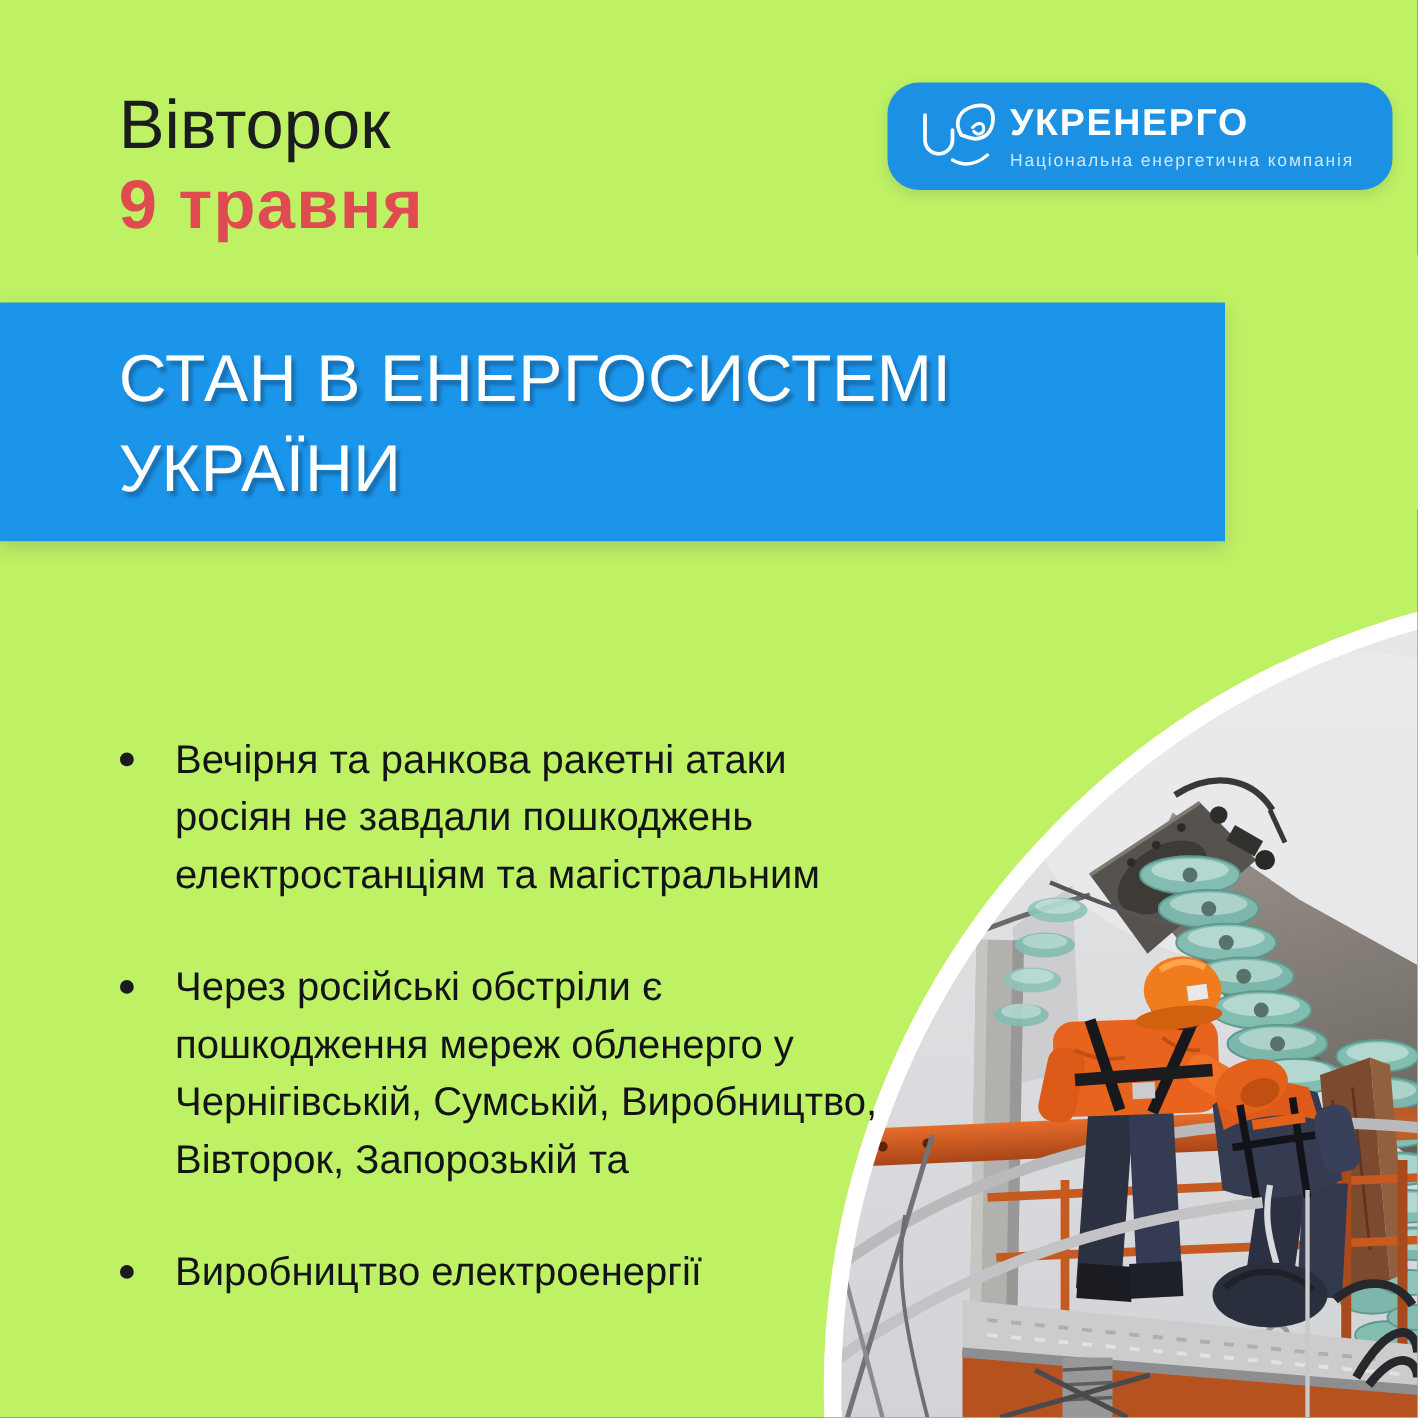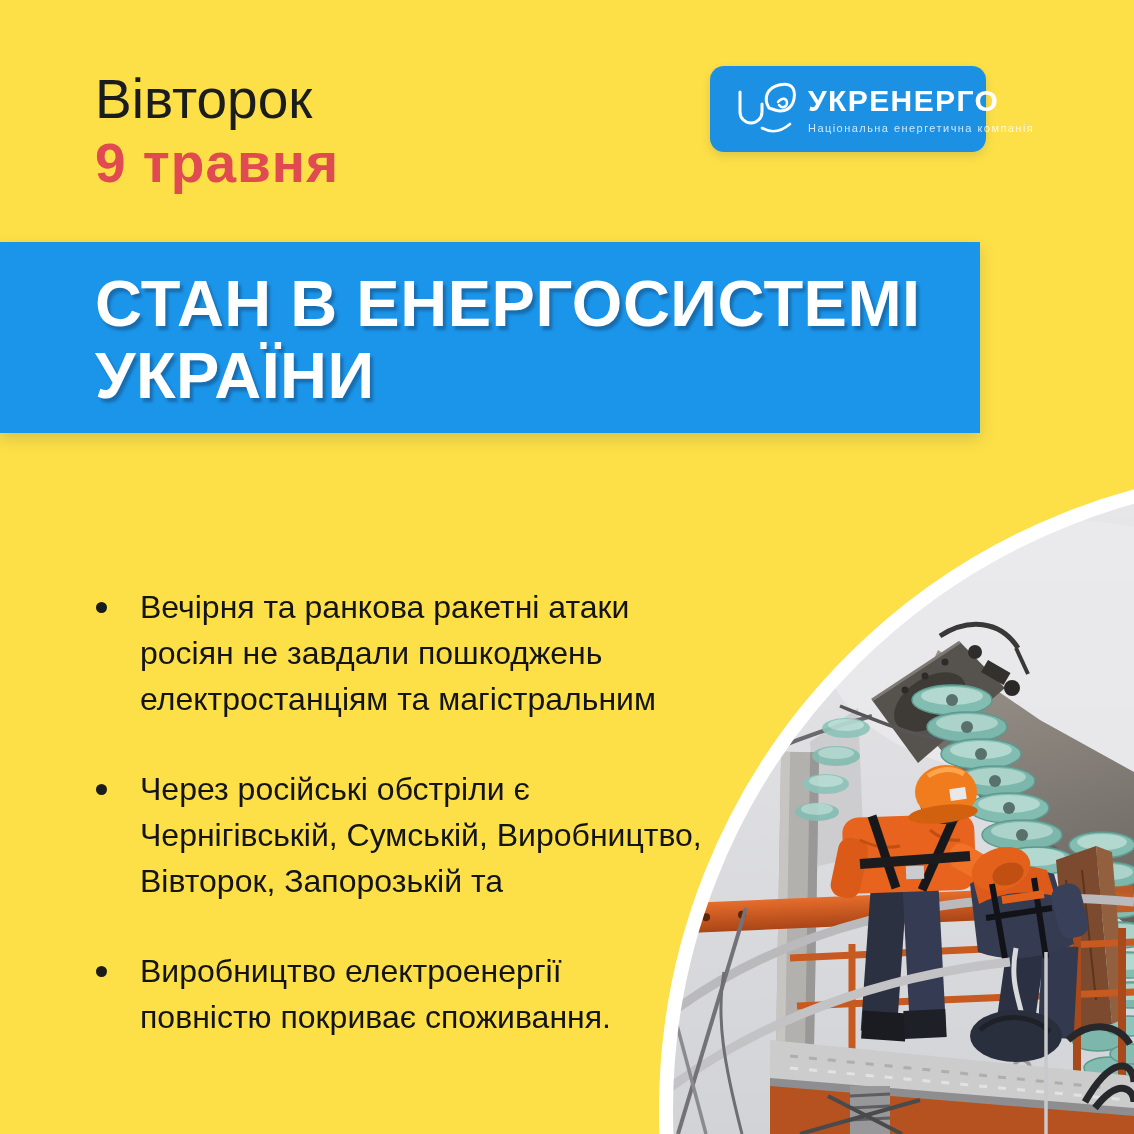--- a/index.html
+++ b/index.html
@@ -5,44 +5,44 @@
   html,body{margin:0;padding:0;background:#777;}
   .canvas{
     position:relative;width:1134px;height:1134px;overflow:hidden;
     font-family:"Liberation Sans","DejaVu Sans",sans-serif;
   }
   .photo-svg{position:absolute;left:0;top:0;width:1134px;height:1134px;pointer-events:none;}
   .date-block{position:absolute;left:95px;top:68px;}
   .weekday{font-size:55px;line-height:62px;color:#1b1c1e;}
   .date{font-size:55px;line-height:62px;font-weight:700;margin-top:2px;letter-spacing:1px;}
   .badge{
-    position:absolute;left:710px;top:66px;width:276px;height:86px;border-radius:14px;
+    position:absolute;left:710px;top:66px;width:404px;height:86px;border-radius:25px;
     display:flex;align-items:center;gap:10px;padding-left:22px;box-sizing:border-box;
     box-shadow:0 4px 10px rgba(40,60,90,.15);
   }
   .badge-icon{flex:0 0 auto;}
   .badge-name{font-size:30px;font-weight:700;color:#ffffff;letter-spacing:1.4px;}
-  .badge-tagline{font-size:11px;color:rgba(255,255,255,.78);letter-spacing:1.45px;margin-top:4px;white-space:nowrap;}
+  .badge-tagline{font-size:14px;color:rgba(255,255,255,.78);letter-spacing:1.45px;margin-top:4px;white-space:nowrap;}
   .banner{
     position:absolute;left:0;top:242px;width:980px;height:191px;box-sizing:border-box;
     padding:26px 0 0 95px;box-shadow:0 6px 14px rgba(50,60,80,.18);
   }
   .banner-title{
-    font-size:65px;line-height:72px;font-weight:700;color:#ffffff;letter-spacing:.5px;
+    font-size:53px;line-height:72px;font-weight:400;color:#ffffff;letter-spacing:.5px;
     text-shadow:3px 4px 3px rgba(20,35,60,.35);
   }
   .bullets{position:absolute;left:96px;top:540px;width:650px;margin:0;padding:0;list-style:none;}
   .bullet{display:flex;margin-bottom:16px;margin-top:44px;}
   .dot{flex:0 0 auto;width:11px;height:11px;border-radius:50%;background:#1a1b1d;margin:18px 33px 0 0;}
   .line{font-size:32px;line-height:46px;color:#131417;}
 </style>
 </head>
 <body>
 
-<div class="canvas" style="background-color: #fde047;">
+<div class="canvas" style="background-color: #bef264;">
 
   <svg class="photo-svg" viewBox="0 0 1134 1134" aria-hidden="true">
     <defs>
       <clipPath id="circ">
           <circle cx="1302" cy="1110" r="630"></circle>
         </clipPath>
       <linearGradient id="skyGrad" x1="0" y1="0" x2="0" y2="1">
         <stop offset="0" stop-color="#e8e8eb"></stop>
           <stop offset="1" stop-color="#d2d3d6"></stop>
       </linearGradient>
@@ -315,26 +315,26 @@
       <div class="lines">
         <div class="line">Вечірня та ранкова ракетні атаки</div>
         <div class="line">росіян не завдали пошкоджень</div>
         <div class="line">електростанціям та магістральним</div>
       </div>
     </li>
     <li class="bullet">
       <span class="dot"></span>
       <div class="lines">
         <div class="line">Через російські обстріли є</div>
+        <div class="line">пошкодження мереж обленерго у</div>
         <div class="line">Чернігівській, Сумській, Виробництво,</div>
         <div class="line">Вівторок, Запорозькій та</div>
       </div>
     </li>
     <li class="bullet">
       <span class="dot"></span>
       <div class="lines">
         <div class="line">Виробництво електроенергії</div>
-        <div class="line">повністю покриває споживання.</div>
       </div>
     </li>
   </ul>
 
 </div>
 
 </body></html>

